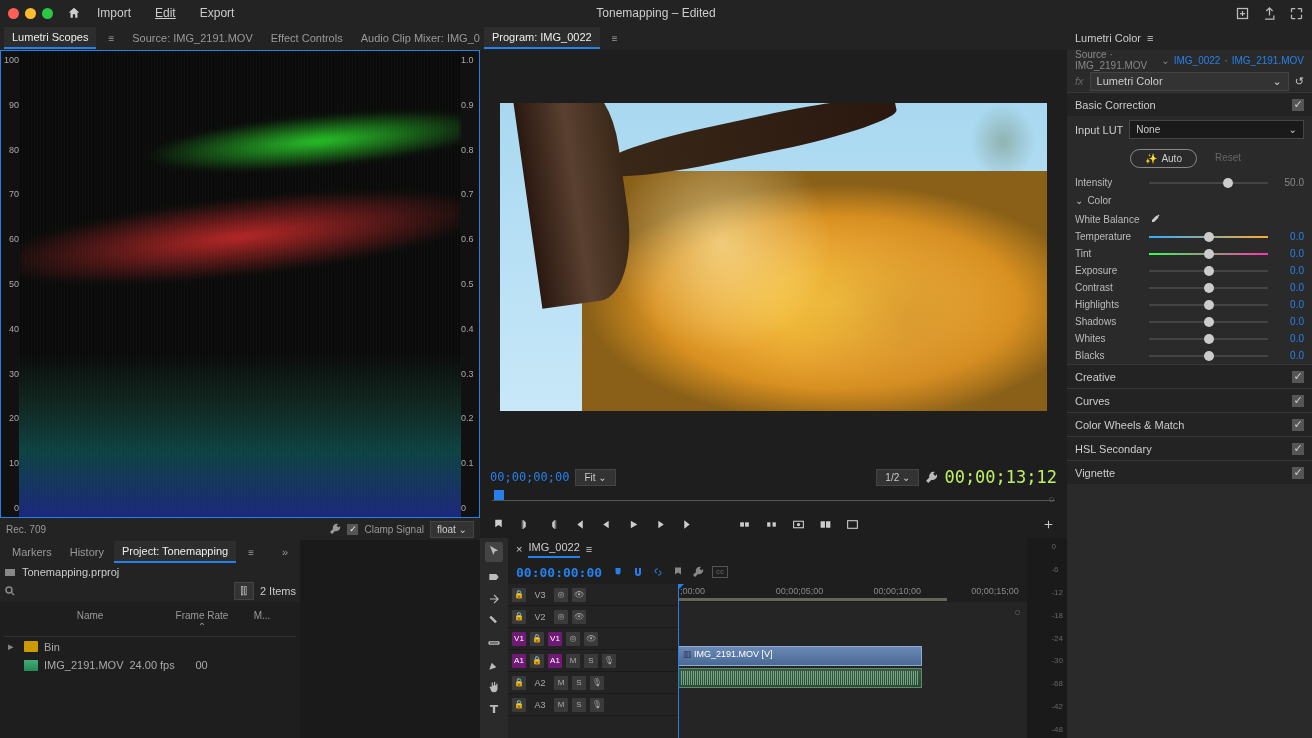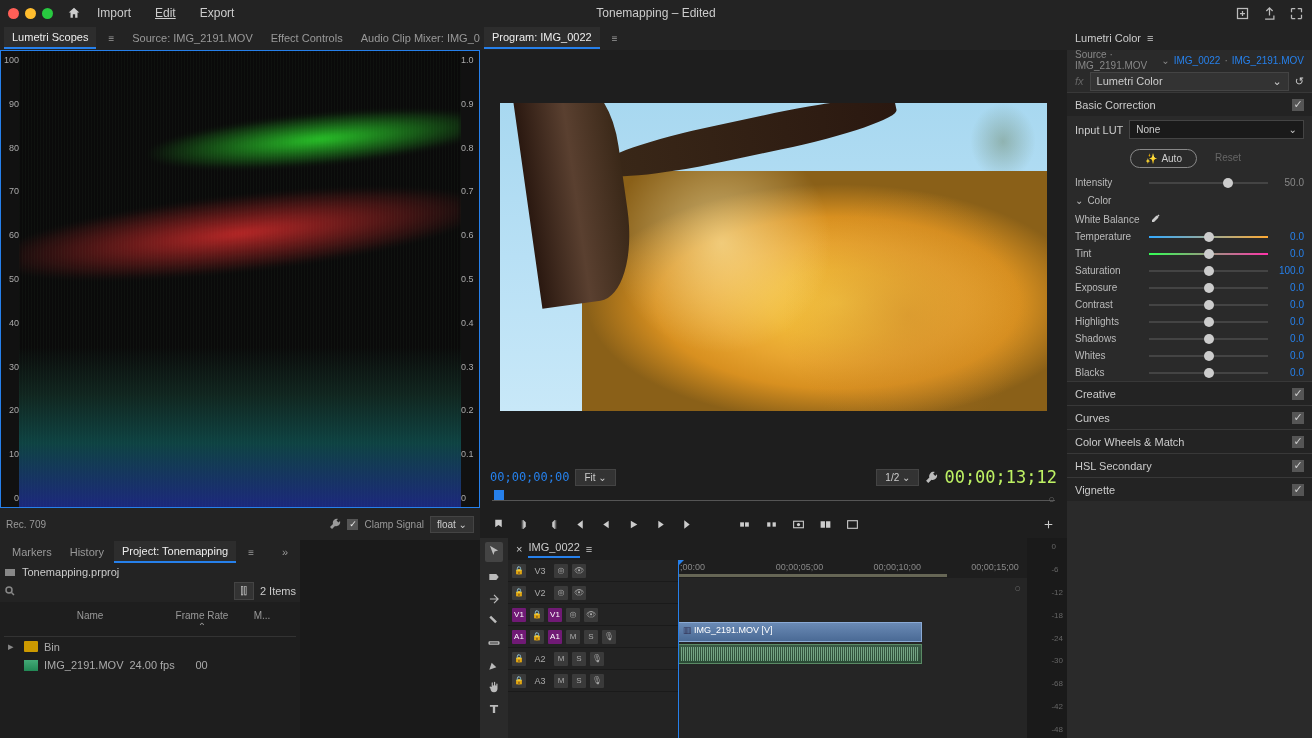--- a/index.html
+++ b/index.html
@@ -30,21 +30,21 @@
 
 .scopes-panel { flex:1; border:1px solid #2680eb; position:relative; background:#111; display:flex;}
 .scope-axis { width:18px; display:flex; flex-direction:column; justify-content:space-between; padding:4px 0; font-size:9px; color:#aaa; text-align:right;}
 .scope-axis-r { text-align:left;}
 .scope-canvas { flex:1; position:relative; overflow:hidden; background:#0a0a0a;}
 .waveform-bg { position:absolute; inset:0; }
 .wave-red { position:absolute; left:0; right:0; top:28%; height:24%; background: radial-gradient(ellipse 80% 50% at 50% 50%, rgba(255,50,50,0.7), transparent 70%); filter:blur(2px); transform:skewY(-6deg);}
 .wave-green { position:absolute; left:20%; right:0; top:12%; height:20%; background: radial-gradient(ellipse 70% 40% at 60% 40%, rgba(50,255,50,0.75), transparent 70%); filter:blur(2px); transform:skewY(-5deg);}
 .wave-bottom { position:absolute; left:0; right:0; bottom:0; height:35%; background: linear-gradient(to top, rgba(40,60,200,0.6), rgba(20,150,150,0.4) 40%, rgba(30,100,80,0.3) 70%, transparent);}
 .wave-noise { position:absolute; inset:0; background: repeating-linear-gradient(90deg, rgba(100,150,100,0.05) 0 1px, transparent 1px 3px);}
-.scope-footer { height:22px; background:#232323; display:flex; align-items:center; padding:16px 6px; font-size:10px; color:#999; gap:8px;}
+.scope-footer { height:22px; background:#232323; display:flex; align-items:center; padding:8px 6px; font-size:10px; color:#999; gap:8px;}
 .scope-footer .right { margin-left:auto; display:flex; align-items:center; gap:6px;}
 .checkbox { width:11px; height:11px; background:#555; display:inline-flex; align-items:center; justify-content:center; font-size:9px; color:#eee;}
 .dropdown-inline { padding:2px 6px; background:#333; border:1px solid #444; color:#ccc; font-size:10px;}
 
 
 .program-panel { flex:1; display:flex; flex-direction:column; background:#1e1e1e; min-height:0;}
 .program-view { flex:1; display:flex; align-items:center; justify-content:center; padding:10px 20px; min-height:0;}
 .video-frame { width:100%; max-width:560px; aspect-ratio:16/9; position:relative; overflow:hidden; background:linear-gradient(to bottom, #a8d8f0 0%, #b8e0f5 50%, #c8e8f8 100%);}
 .tree-trunk { position:absolute; left:5%; top:-5%; width:18%; height:70%; background:linear-gradient(90deg,#2a1810,#5a4030,#3a2818); border-radius:0 30% 40% 0; transform:rotate(-8deg);}
 .tree-branch { position:absolute; left:18%; top:5%; width:55%; height:12%; background:linear-gradient(90deg,#3a2818,#2a1810); border-radius:40%; transform:rotate(-12deg);}
@@ -374,20 +374,41 @@
           </svg>
         <svg viewBox="0 0 24 24">
             <path d="M5 5h14v3h-5v11h-4V8H5z"></path>
           </svg>
       </div>
       <div class="timeline-panel">
         <div class="tl-header">
           <span style="margin-right:6px">×</span>
           <span class="active">IMG_0022</span>
           <span class="menu-icon" style="margin-left:6px">≡</span>
+        </div>
+        <div class="tl-tc-row">
+          <span class="tl-tc">00:00:00:00</span>
+          <div class="tl-icons">
+            <svg viewBox="0 0 24 24">
+                <path d="M7 4v8a5 5 0 0010 0V4M5 4h4M15 4h4"></path>
+              </svg>
+            <svg viewBox="0 0 24 24">
+                <path d="M6 4v10a6 6 0 0012 0V4h-4v10a2 2 0 01-4 0V4z"></path>
+              </svg>
+            <svg viewBox="0 0 24 24">
+                <path d="M10 14a4 4 0 010-8h2m2 4a4 4 0 010 8h-2" fill="none" stroke="#2680eb" stroke-width="2"></path>
+              </svg>
+            <svg class="grey" viewBox="0 0 24 24">
+                <path d="M6 3h12v14l-6-4-6 4z"></path>
+              </svg>
+            <svg class="grey" viewBox="0 0 24 24">
+                <path d="M22 6l-3 3-4-4 3-3c-3-1-6 0-8 2s-3 5-2 8L2 18l4 4 6-6c3 1 6 0 8-2s3-5 2-8z"></path>
+              </svg>
+            <span style="color:#666;border:1px solid #555;padding:0 3px;font-size:8px">cc</span>
+          </div>
         </div>
         <div class="tl-body">
           <div class="tl-trackheads">
             <div class="track-row">
                 <span class="track-btn">🔒</span>
                 <span class="track-label">V3</span>
                 <span class="track-btn">◎</span>
                 <span class="track-btn">👁</span>
               </div>
             <div class="track-row">
@@ -514,27 +535,20 @@
         </div>
         <span class="slider-val">0.0</span>
       </div>
     <div class="slider-row">
         <span class="lbl">Tint</span>
         <div class="slider-track tint">
           <div class="slider-knob"></div>
         </div>
         <span class="slider-val">0.0</span>
       </div>
-    <div class="slider-row">
-        <span class="lbl">Saturation</span>
-        <div class="slider-track">
-          <div class="slider-knob"></div>
-        </div>
-        <span class="slider-val">100.0</span>
-      </div>
 
     <div class="slider-row">
         <span class="lbl">Exposure</span>
         <div class="slider-track">
           <div class="slider-knob"></div>
         </div>
         <span class="slider-val">0.0</span>
       </div>
     <div class="slider-row">
         <span class="lbl">Contrast</span>

